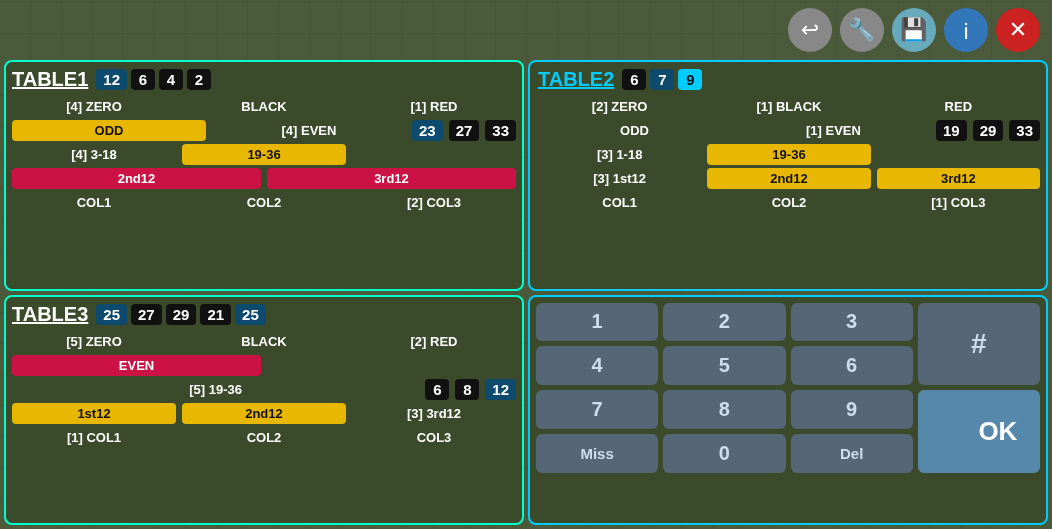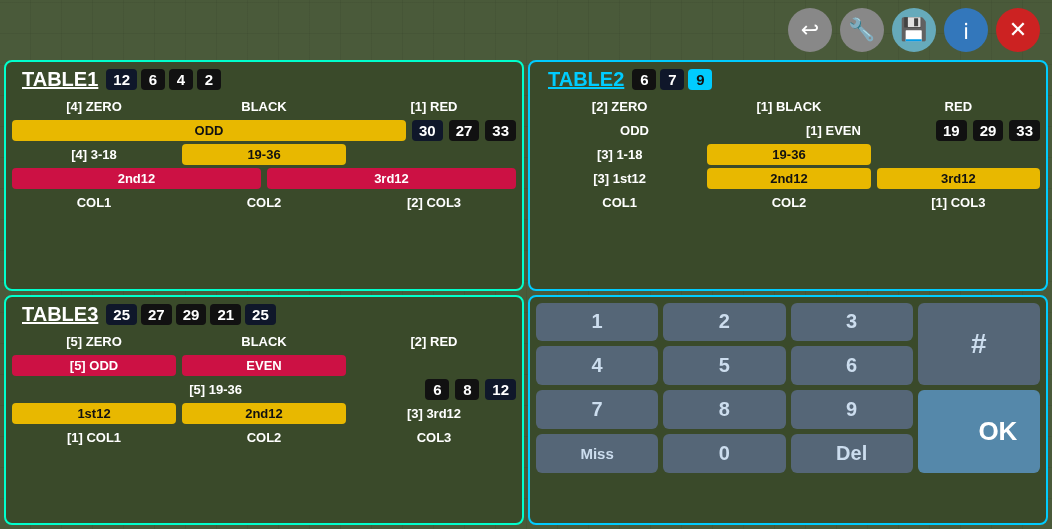--- a/index.html
+++ b/index.html
@@ -92,42 +92,41 @@
       border-color: #00ccff;
       padding-left: 8px;
     }
 
     
     .table-header {
       display: flex;
       align-items: center;
       gap: 4px;
       margin-bottom: 2px;
-      margin-left: 10px;
     }
 
     .table-title {
       font-size: 20px;
       font-weight: bold;
       color: white;
       text-decoration: underline;
       margin-right: 4px;
     }
 
     .num-badge {
       border-radius: 4px;
       padding: 2px 7px;
       font-size: 15px;
       font-weight: bold;
       color: white;
       min-width: 24px;
       text-align: center;
     }
 
-    .badge-red { background: #0f172a; }
+    .badge-red { background: #0c4a6e; }
     .badge-black { background: #111; }
     .badge-cyan { background: #00ccff; color: #111; }
 
     
     .data-row {
       display: flex;
       gap: 6px;
       align-items: center;
     }
 
@@ -207,21 +206,22 @@
     </div>
 
     <div class="data-row">
       <div class="cell cell-dark w-full">[4] ZERO</div>
       <div class="cell cell-dark w-full">BLACK</div>
       <div class="cell cell-dark w-full">[1] RED</div>
     </div>
 
     <div class="data-row">
       <div class="cell cell-yellow w-full">ODD</div>
-      <span class="num-badge badge-red">30</span>
+      <div class="cell cell-dark w-full">[4] EVEN</div>
+      <span class="num-badge badge-red">23</span>
       <span class="num-badge badge-black">27</span>
       <span class="num-badge badge-black">33</span>
     </div>
 
     <div class="data-row">
       <div class="cell cell-dark w-full">[4] 3-18</div>
       <div class="cell cell-yellow w-full">19-36</div>
       <div class="cell cell-empty w-full"></div>
     </div>
 
@@ -288,21 +288,20 @@
       <span class="num-badge badge-red">25</span>
     </div>
 
     <div class="data-row">
       <div class="cell cell-dark w-full">[5] ZERO</div>
       <div class="cell cell-dark w-full">BLACK</div>
       <div class="cell cell-dark w-full">[2] RED</div>
     </div>
 
     <div class="data-row">
-      <div class="cell cell-red w-full">[5] ODD</div>
       <div class="cell cell-red w-full">EVEN</div>
       <div class="cell cell-empty w-full"></div>
     </div>
 
     <div class="data-row">
       <div class="cell cell-dark w-full">[5] 19-36</div>
       <span class="num-badge badge-black">6</span>
       <span class="num-badge badge-black">8</span>
       <span class="num-badge badge-red">12</span>
     </div>
@@ -330,16 +329,16 @@
     <button class="numpad-btn">5</button>
     <button class="numpad-btn">6</button>
 
     <button class="numpad-btn">7</button>
     <button class="numpad-btn">8</button>
     <button class="numpad-btn">9</button>
     <button class="numpad-btn ok-btn" style="grid-row: span 2; background:#5588aa; font-size:26px; font-weight:bold;padding-left:38px;">OK</button>
 
     <button class="numpad-btn" style="font-size:15px;text-align:center;">Miss</button>
     <button class="numpad-btn">0</button>
-    <button class="numpad-btn" style="font-size:20px;">Del</button>
+    <button class="numpad-btn" style="font-size:15px;">Del</button>
   </div>
 
 </div>
 
 </body></html>

